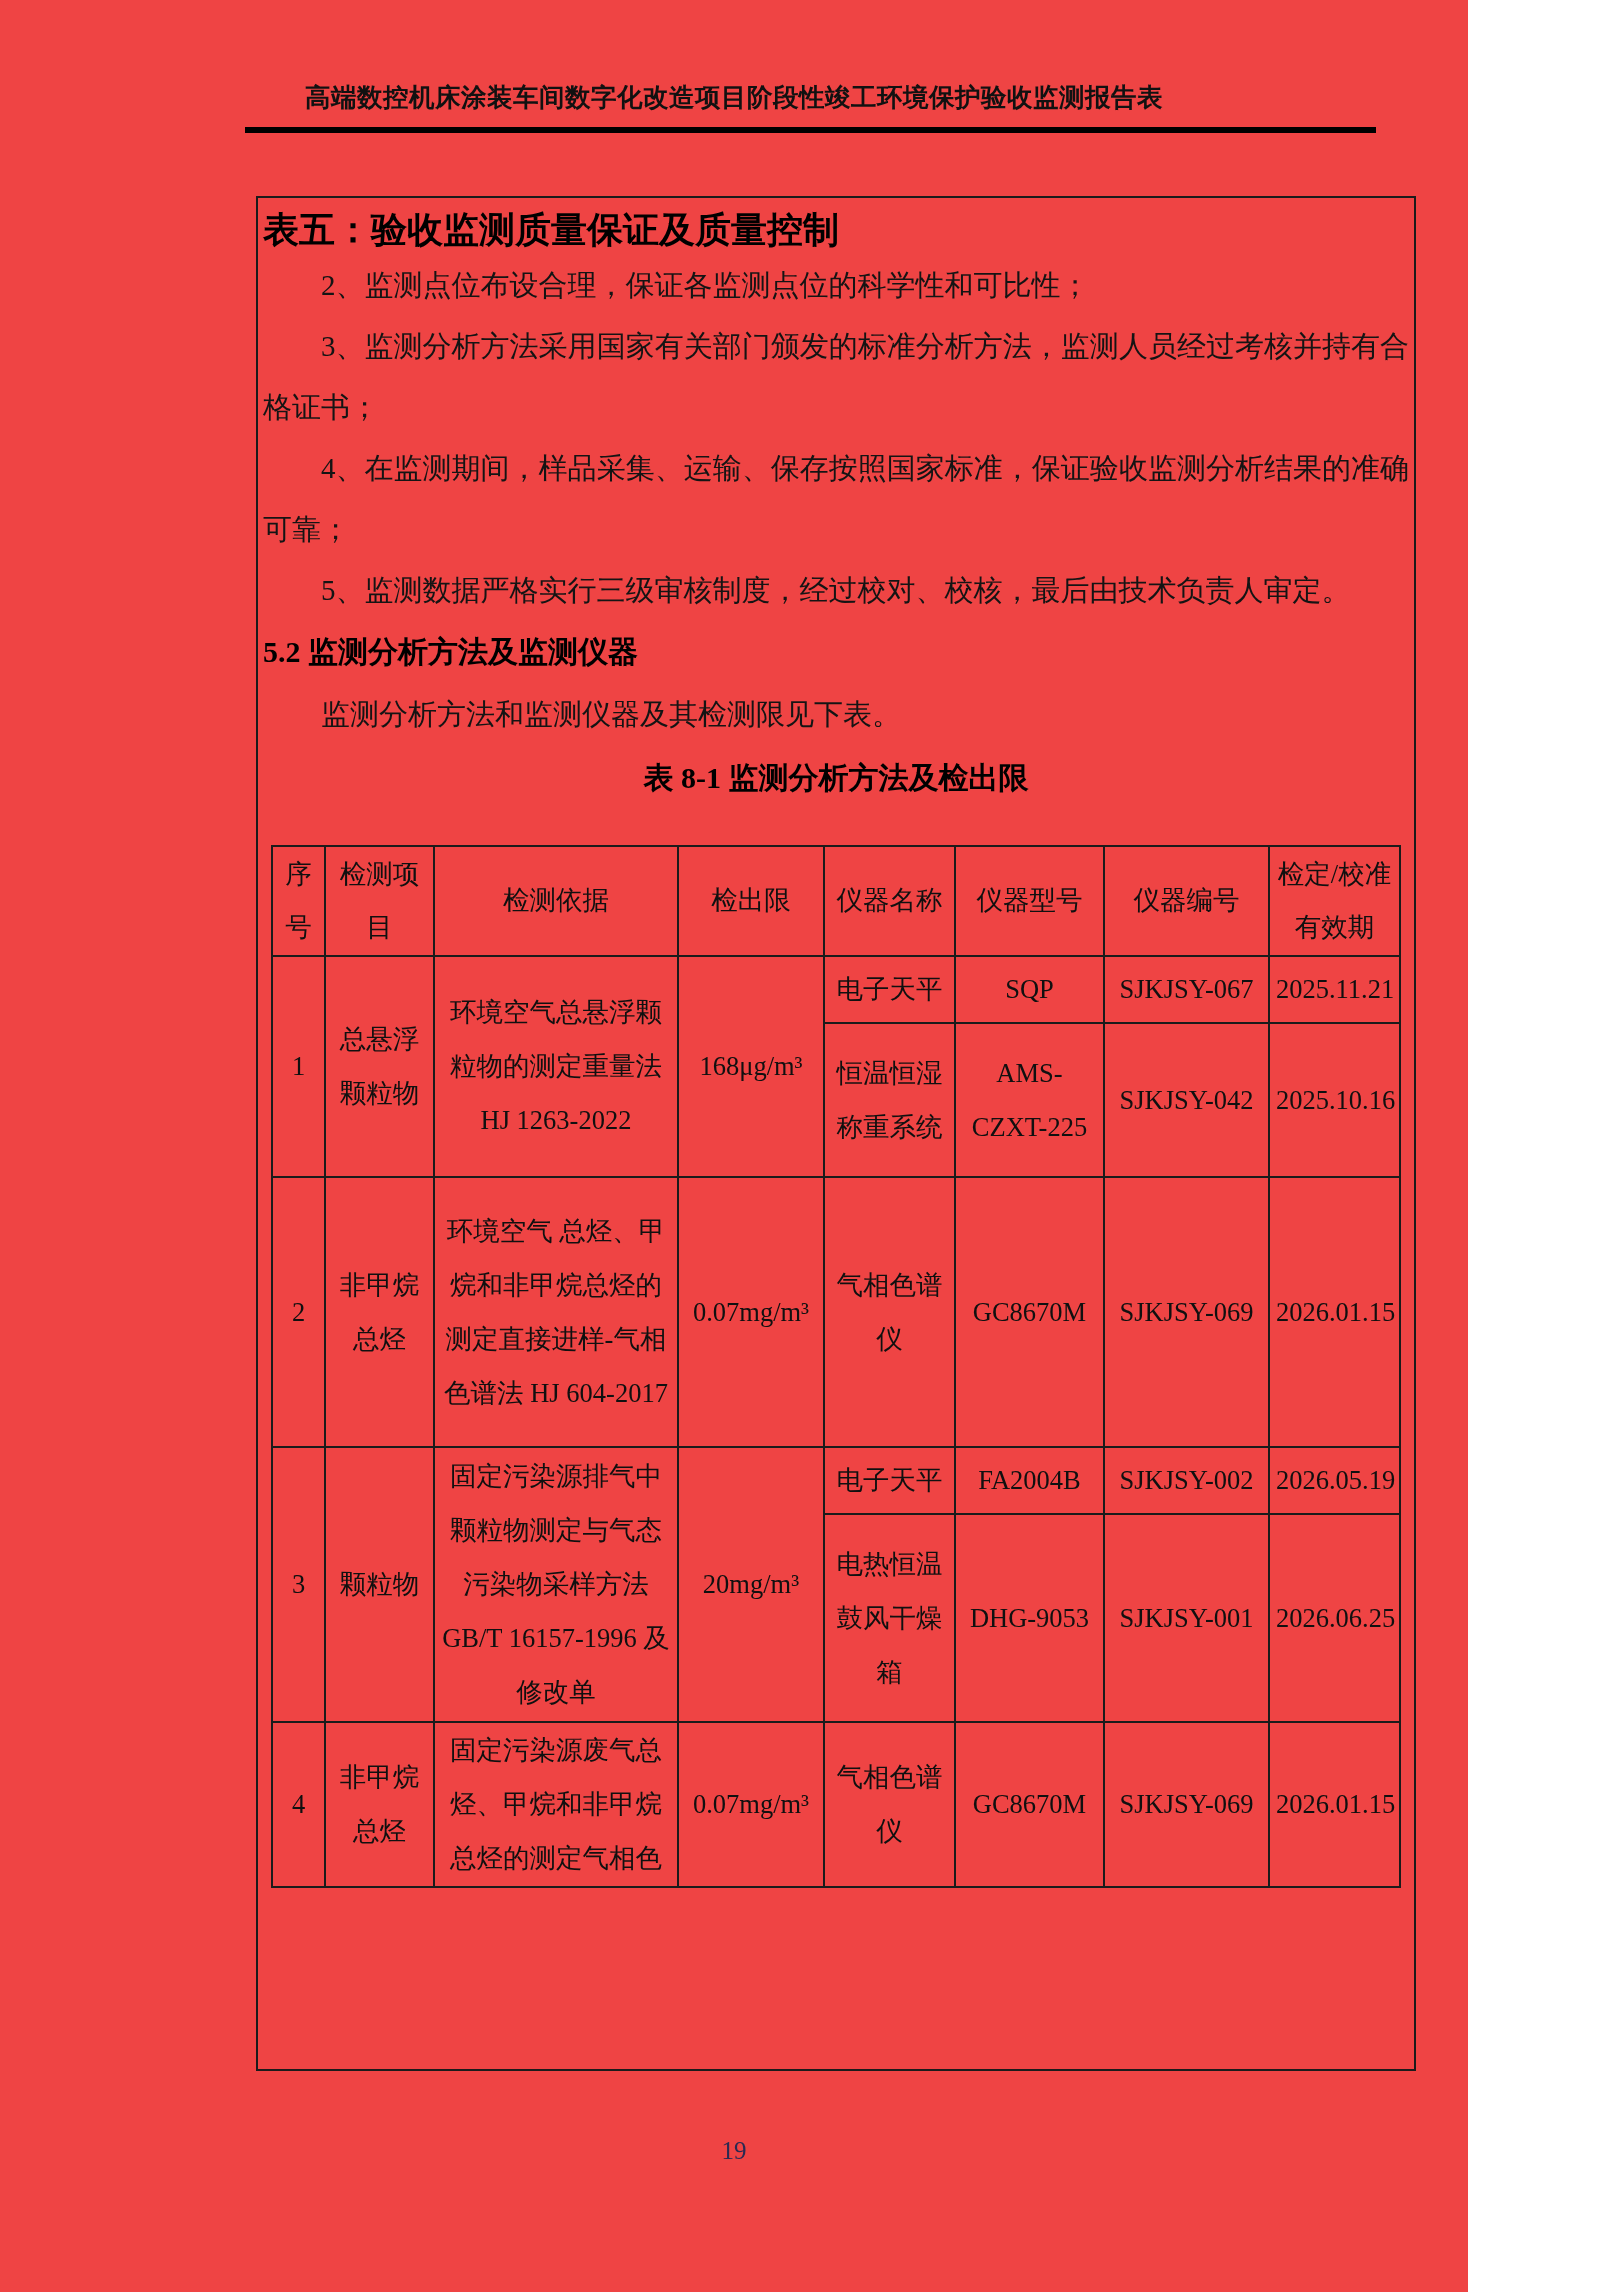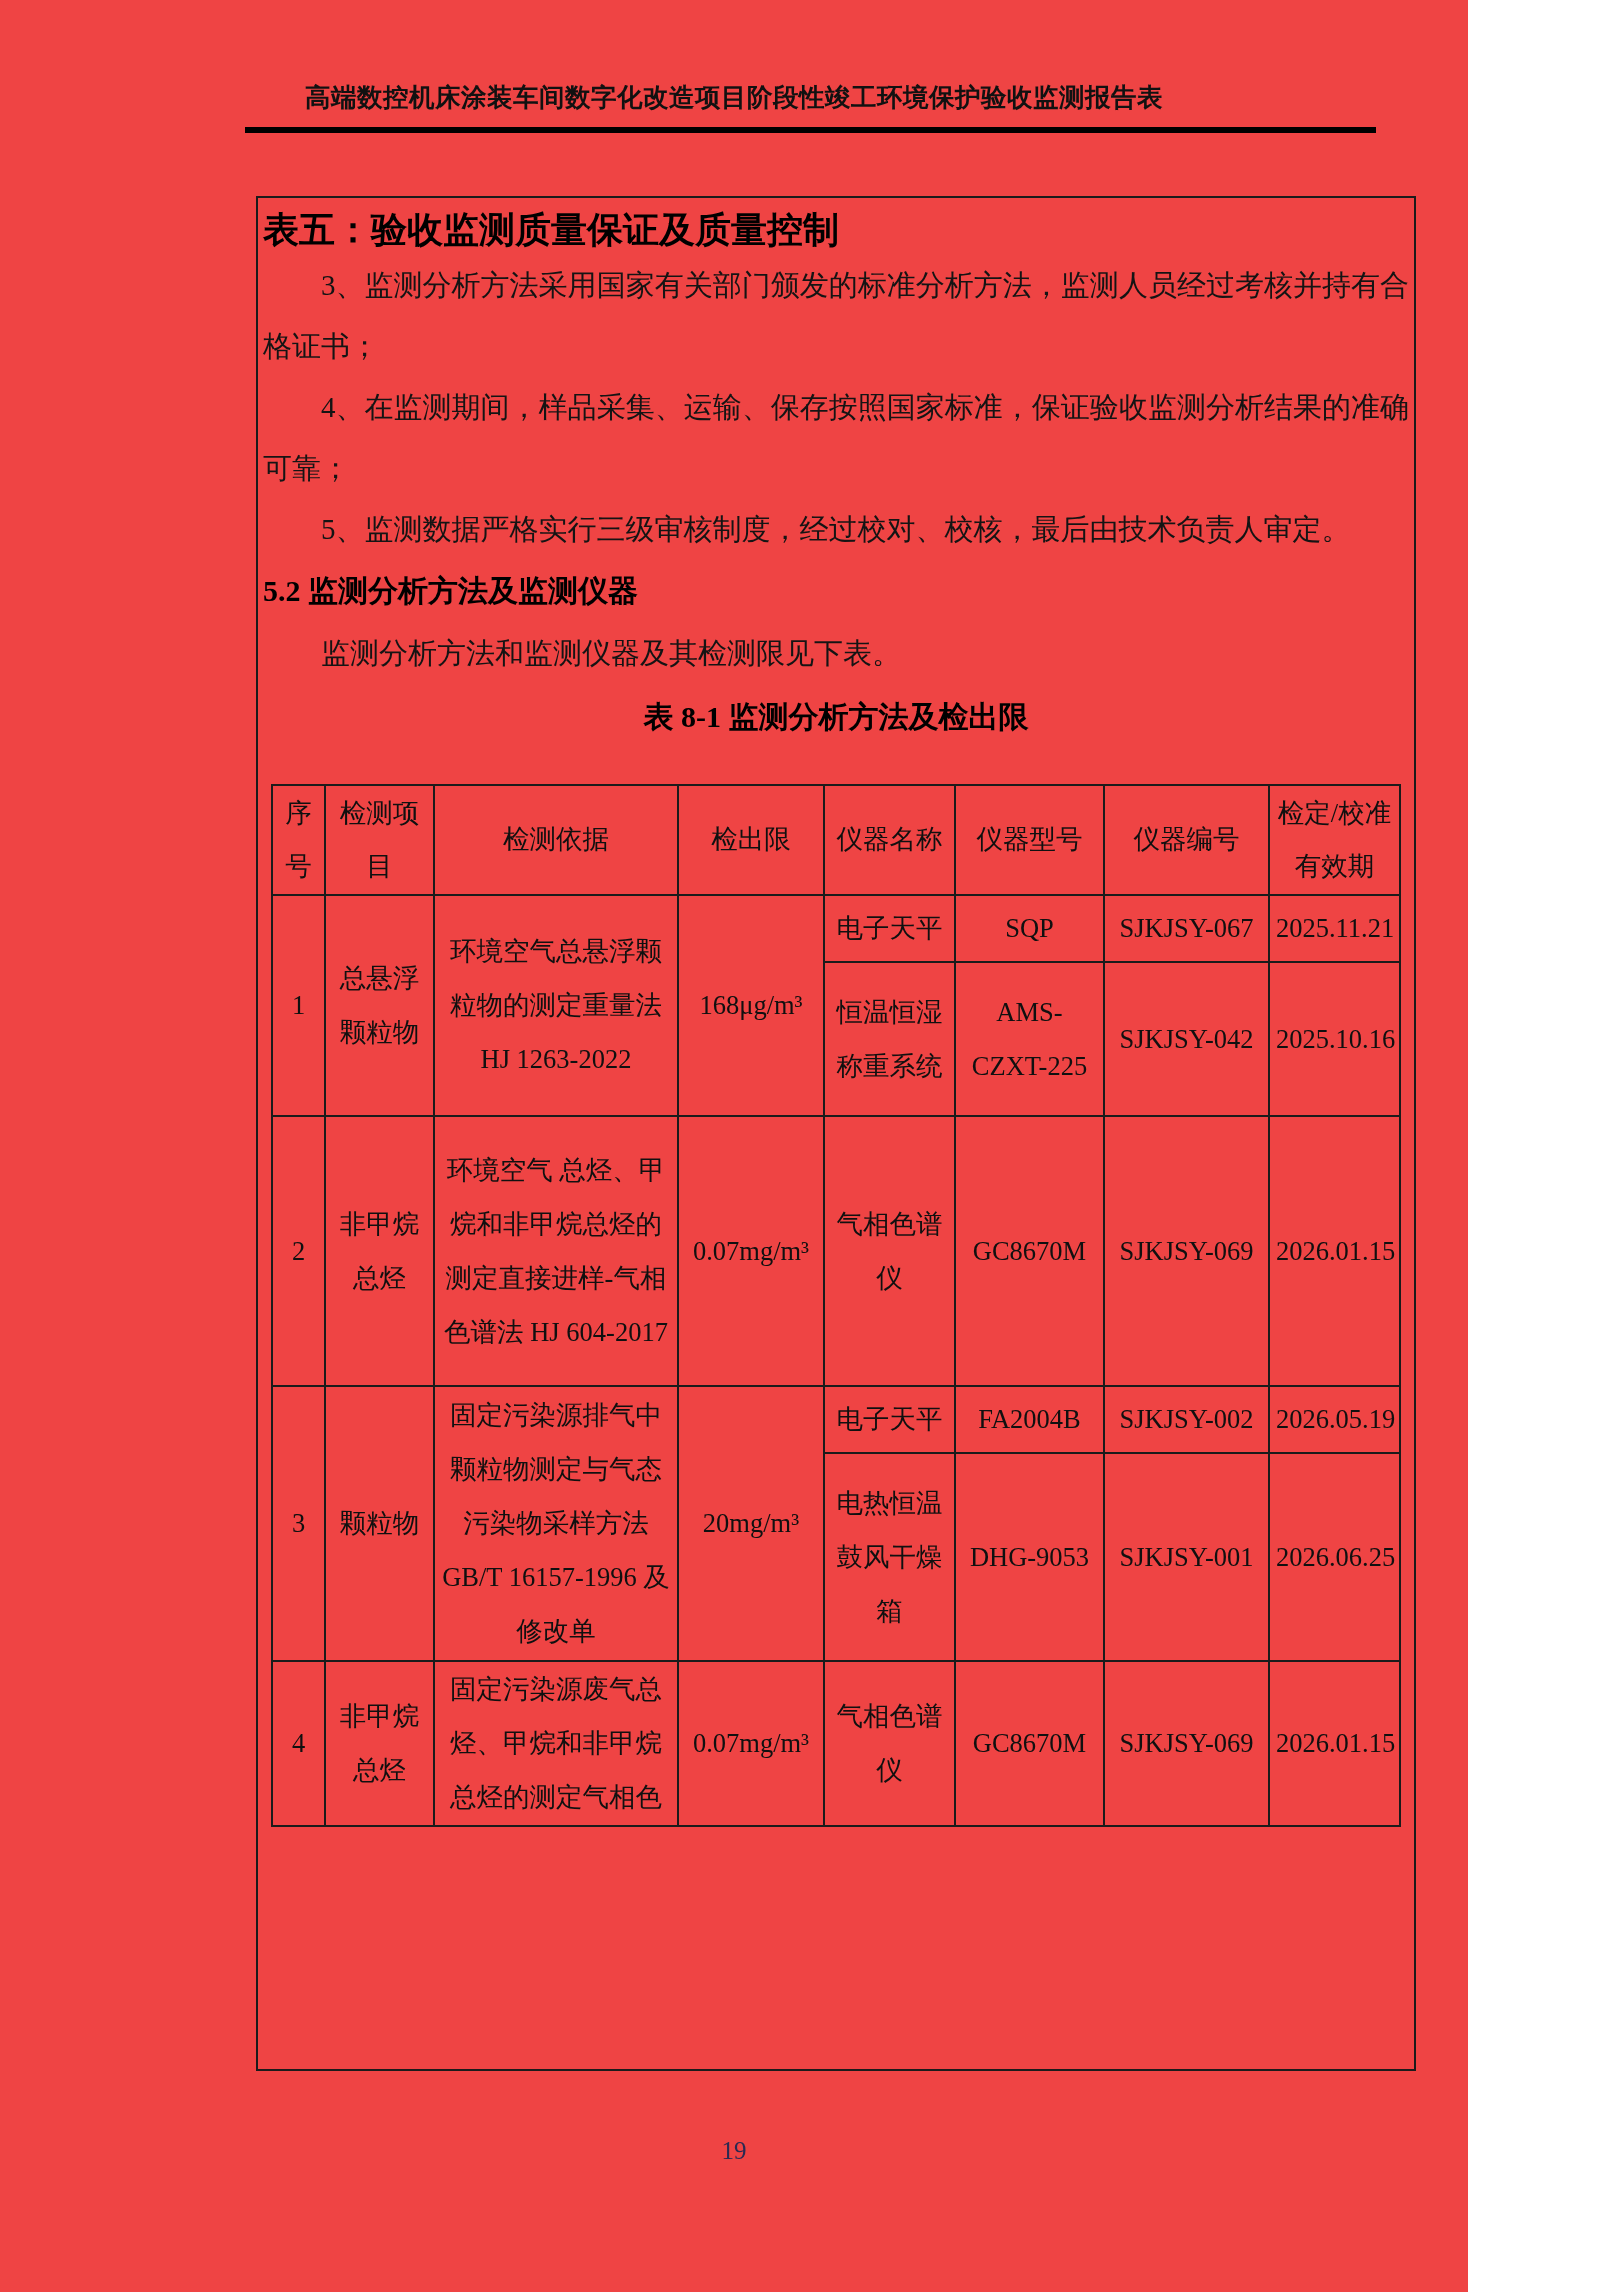--- a/index.html
+++ b/index.html
@@ -92,20 +92,21 @@
 <div class="page">
 
   <div class="doc-header">高端数控机床涂装车间数字化改造项目阶段性竣工环境保护验收监测报告表</div>
   <div class="header-rule"></div>
 
   <div class="content-box">
 
     <h1 class="main-title">表五：验收监测质量保证及质量控制</h1>
 
 
+    <p class="body-par">2、监测点位布设合理，保证各监测点位的科学性和可比性；</p>
     <p class="body-par">3、监测分析方法采用国家有关部门颁发的标准分析方法，监测人员经过考核并持有合格证书；</p>
     <p class="body-par">4、在监测期间，样品采集、运输、保存按照国家标准，保证验收监测分析结果的准确可靠；</p>
     <p class="body-par">5、监测数据严格实行三级审核制度，经过校对、校核，最后由技术负责人审定。</p>
 
     <h2 class="sec-heading h52">5.2 监测分析方法及监测仪器</h2>
 
     <p class="body-par intro-par">监测分析方法和监测仪器及其检测限见下表。</p>
 
     <div class="tbl-caption">表 8-1 监测分析方法及检出限</div>
 

